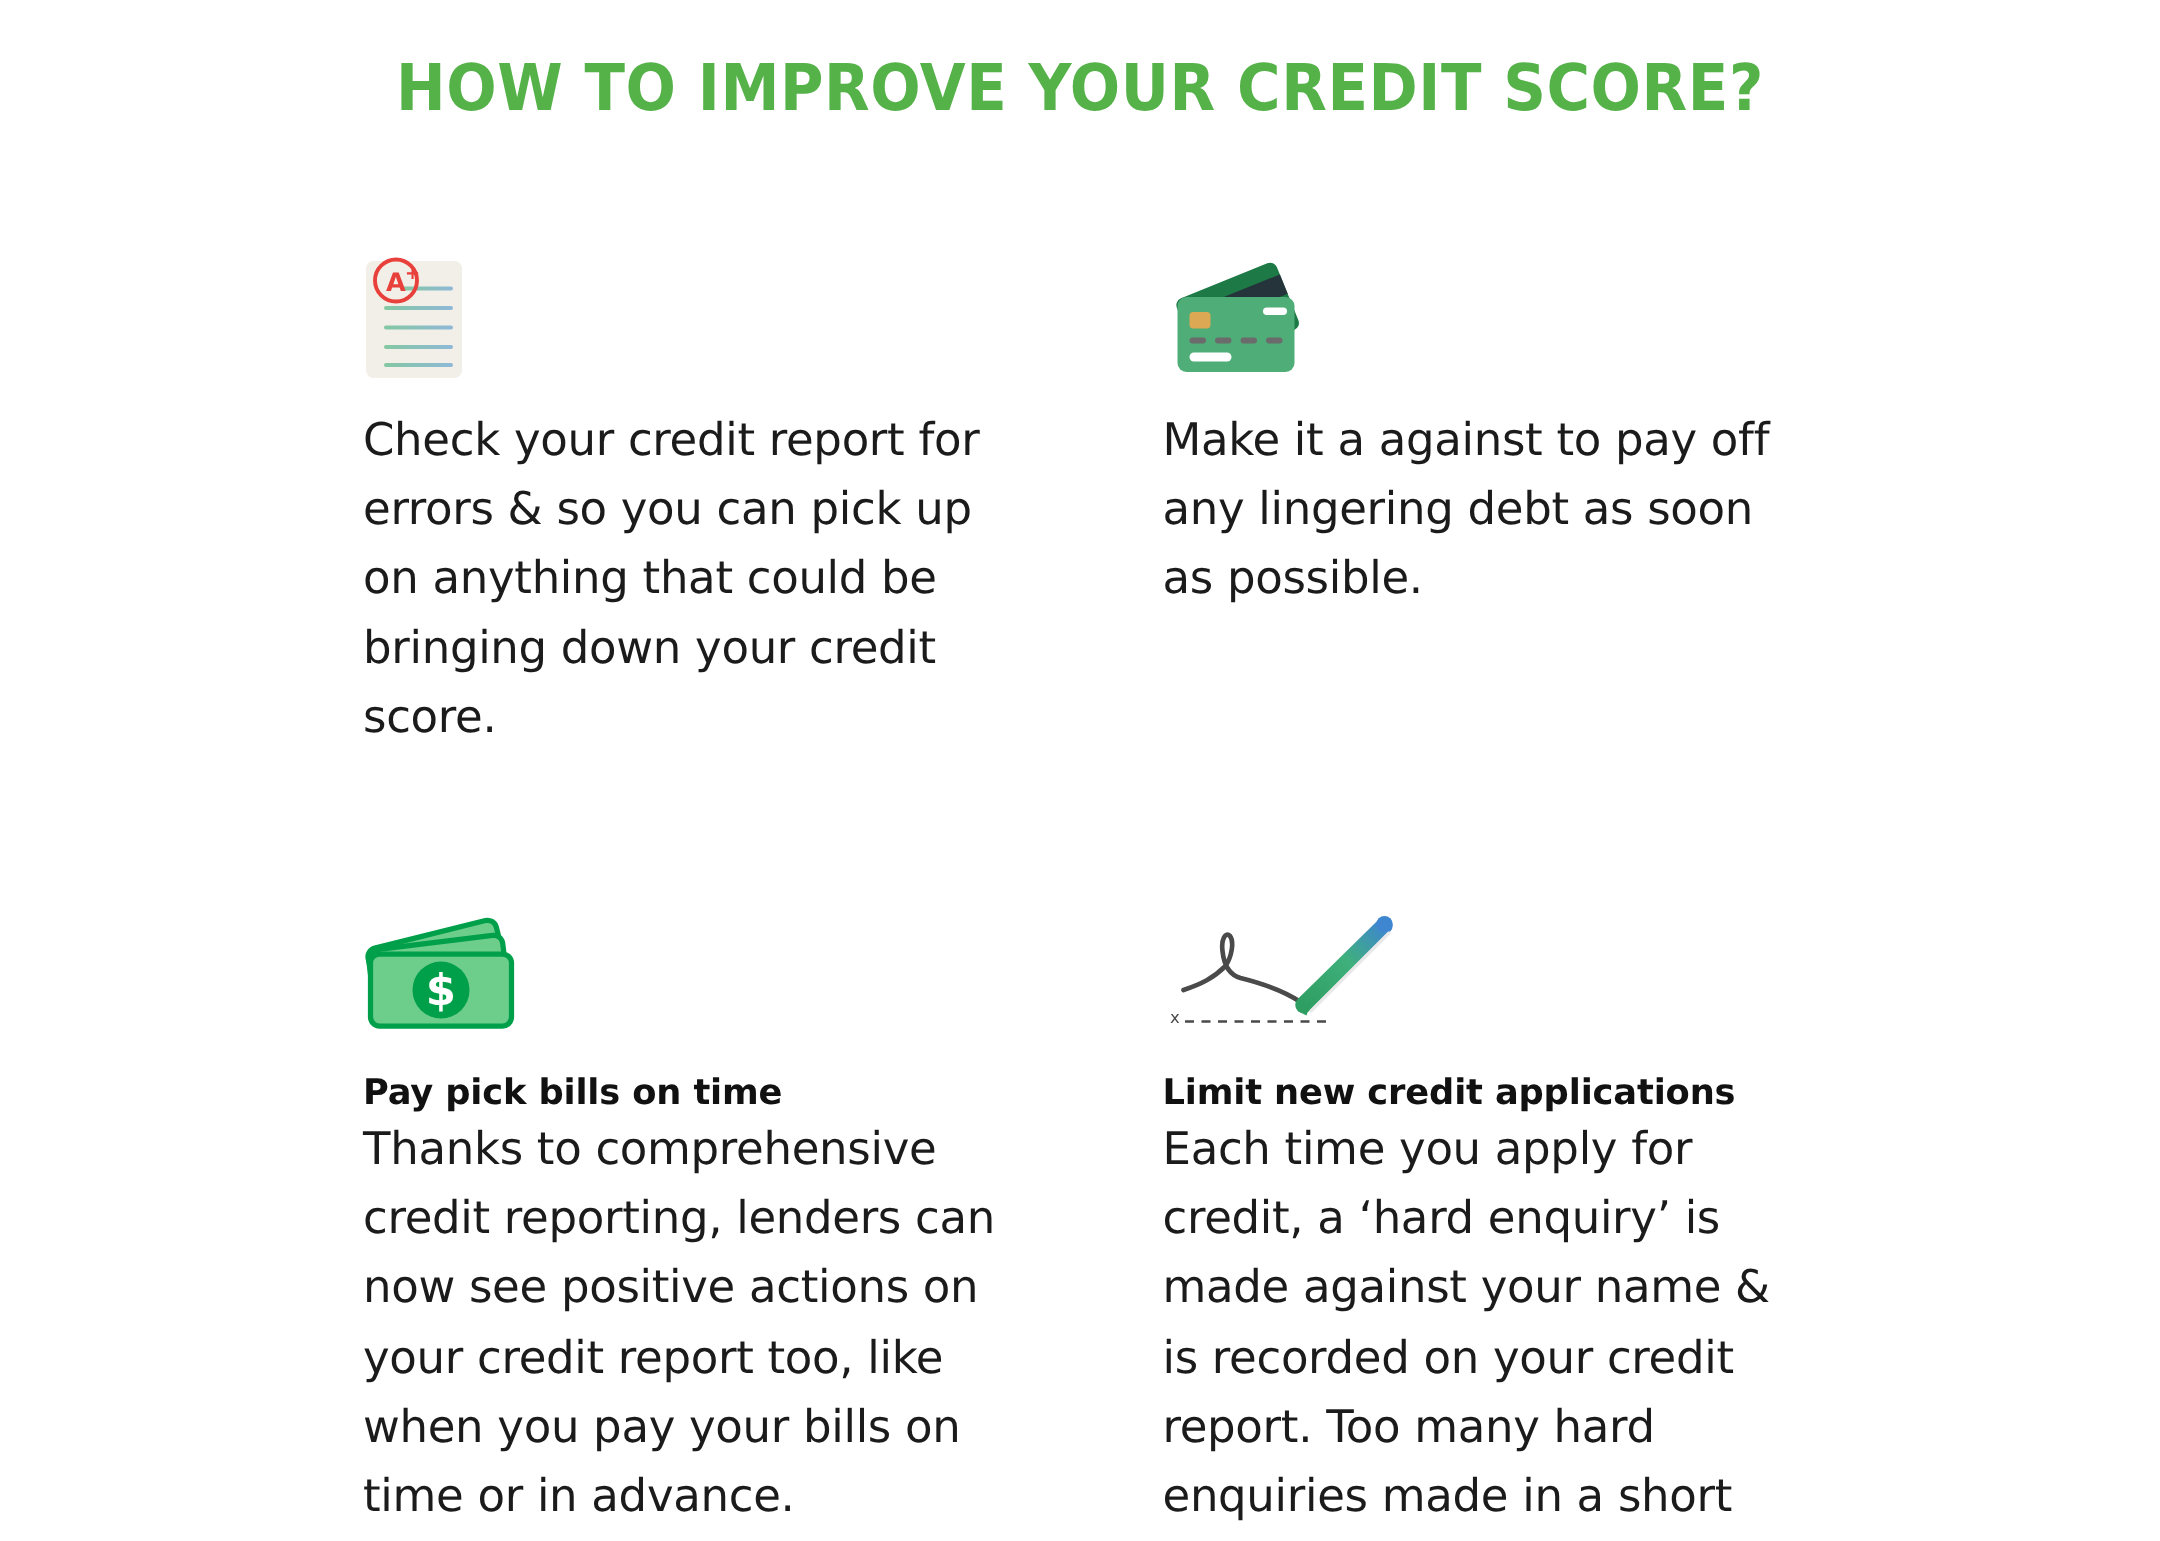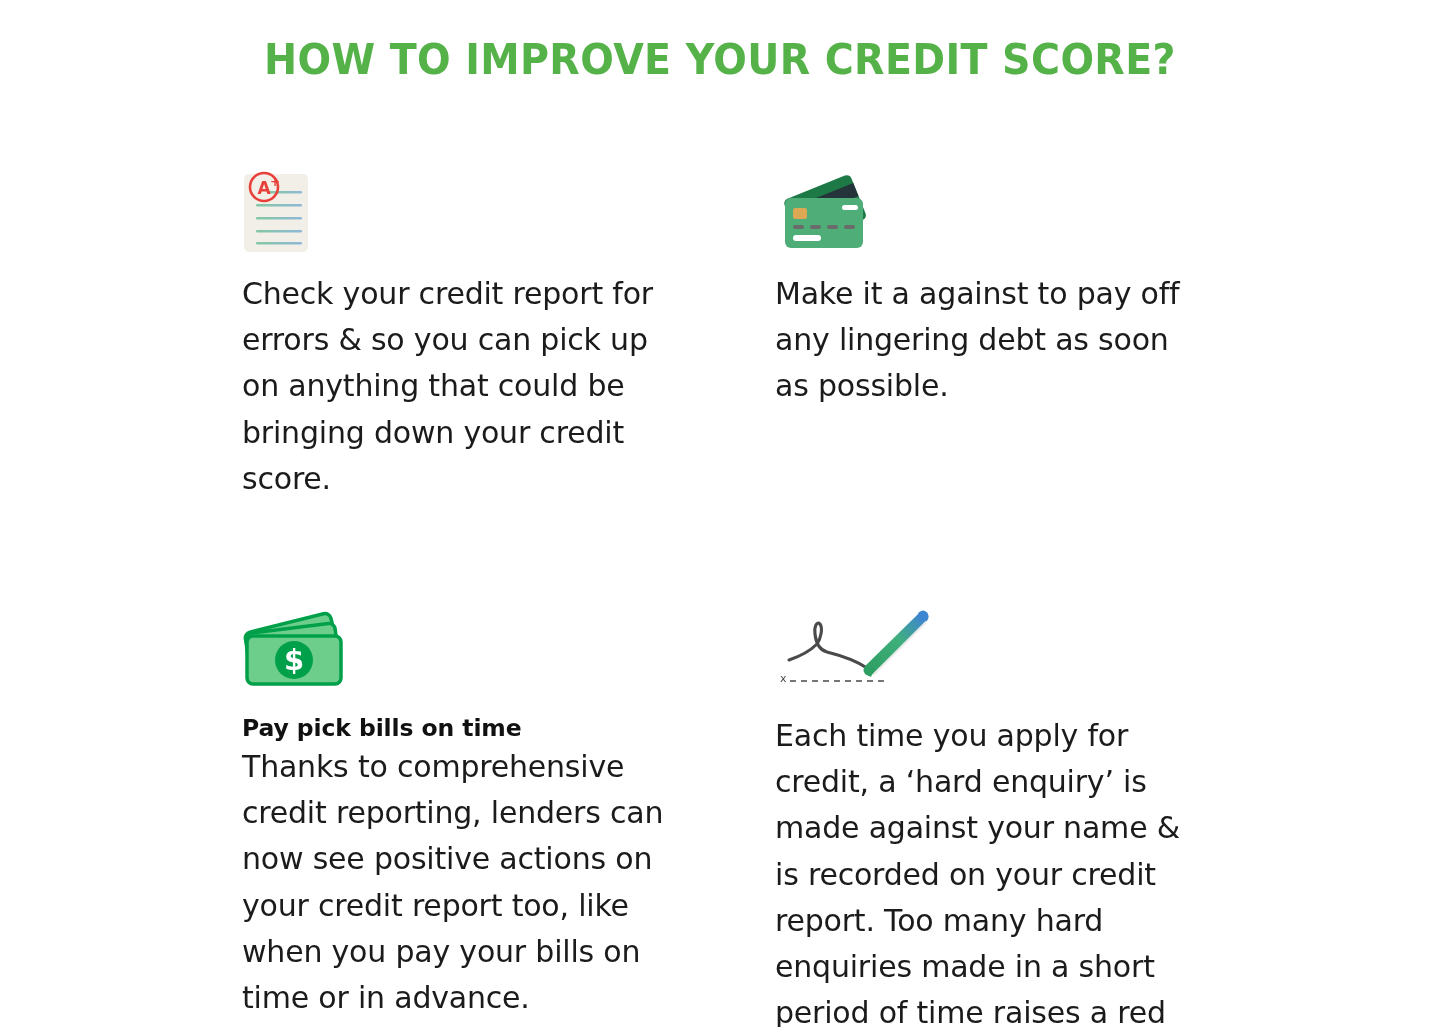--- a/index.html
+++ b/index.html
@@ -183,16 +183,17 @@
           <line x1="94" y1="68" x2="148" y2="15" stroke="url(#penGrad)" stroke-width="11" stroke-linecap="round"></line>
           <line x1="99" y1="72" x2="151" y2="20" stroke="#e9e9e9" stroke-width="2.2" stroke-linecap="round"></line>
           <circle cx="148" cy="14" r="5.4" fill="#3f86d0"></circle>
           <path d="M90 72 L99 66 L96 75 Z" fill="#2f9e62"></path>
         </g>
 
         <text x="5" y="80" font-family="'DejaVu Sans', sans-serif" font-size="11" fill="#4a4a4a">x</text>
         <line x1="15" y1="79" x2="110" y2="79" stroke="#4a4a4a" stroke-width="1.6" stroke-dasharray="6 5"></line>
       </svg>
     </div>
+    <div class="tip-heading">Limit new credit applications</div>
     <div class="tip-body">Each time you apply for credit, a ‘hard enquiry’ is made against your name &amp; is recorded on your credit report. Too many hard enquiries made in a short period of time raises a red flag to lenders &amp; can impact your credit score.</div>
   </div>
 
 </div>
 
 </body></html>

